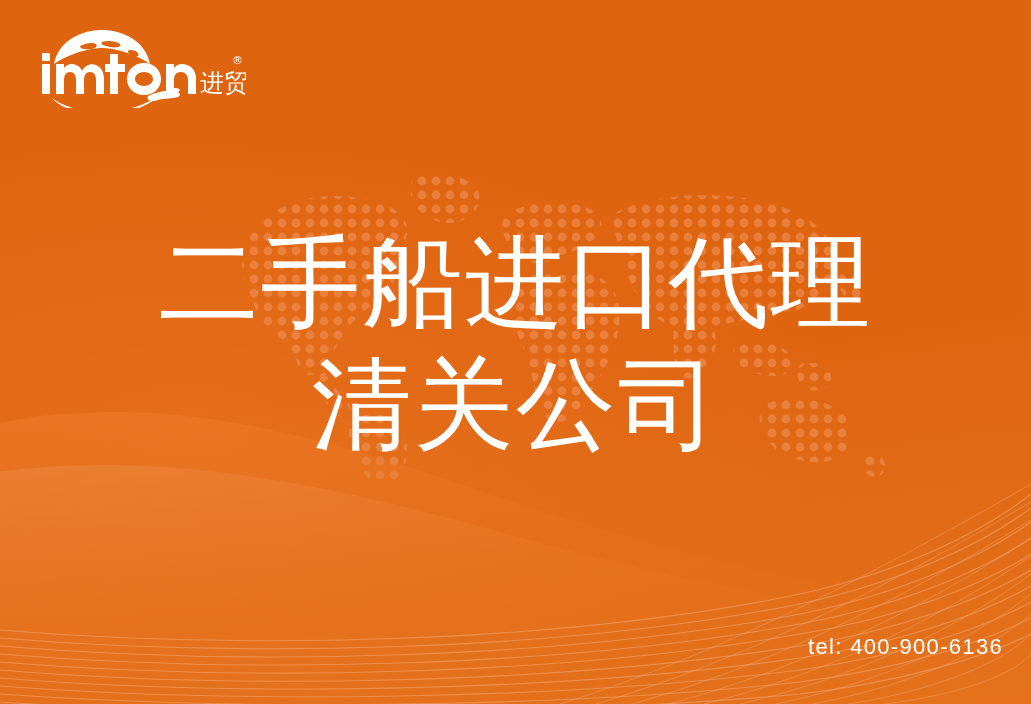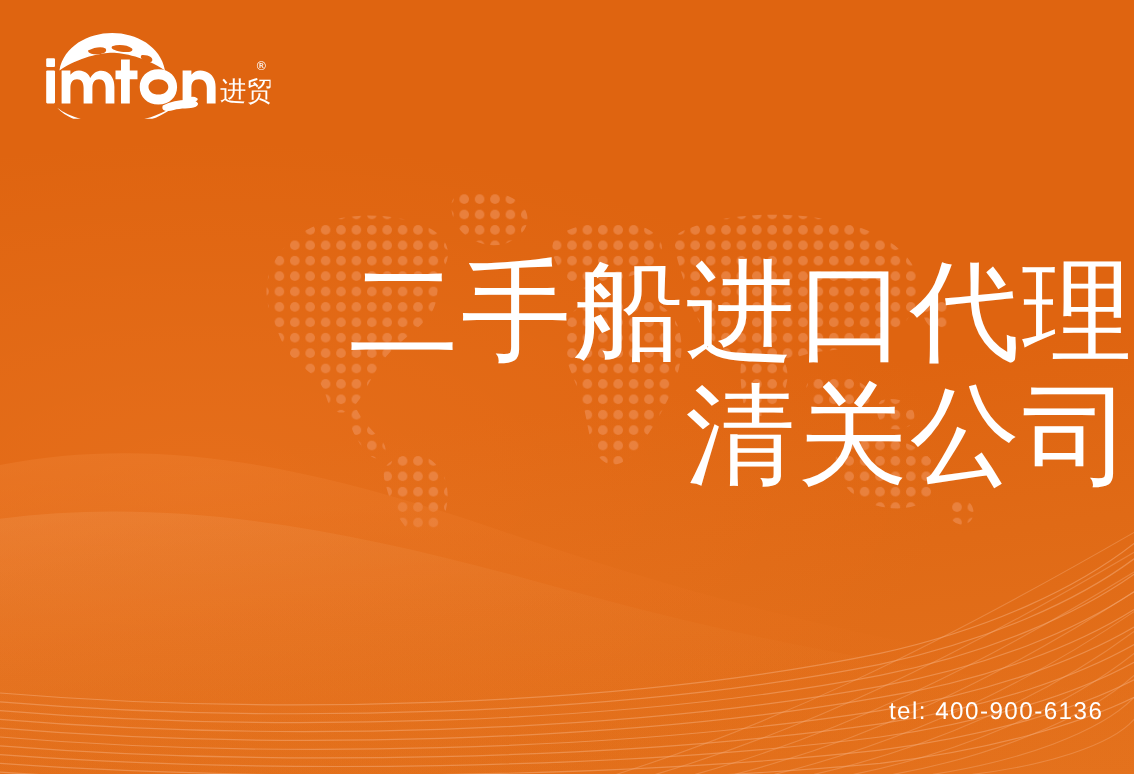--- a/index.html
+++ b/index.html
@@ -69,35 +69,35 @@
     height: 84px;
   }
   .logo svg { display: block; width: 100%; height: 100%; }
 
   
   .headline {
     position: absolute;
     left: 0;
     top: 222px;
     width: 1031px;
-    text-align: right;
+    text-align: center;
     color: #ffffff;
     letter-spacing: 0.02em;
     line-height: 1.22;
     font-weight: 400;
     font-size: 100px;
     font-family: "DejaVu Sans", "Liberation Sans", sans-serif;
     text-rendering: geometricPrecision;
   }
   .headline .line {
     display: block;
     white-space: nowrap;
   }
   .headline .line-1 { font-size: 100px; }
-  .headline .line-2 { font-size: 100px; font-family: Liberation Mono, monospace; }
+  .headline .line-2 { font-size: 100px; }
 
   
   .phone {
     position: absolute;
     right: 28px;
     top: 634px;
     color: #ffffff;
     font-size: 22px;
     letter-spacing: 0.06em;
     font-family: "Liberation Sans", "DejaVu Sans", sans-serif;

